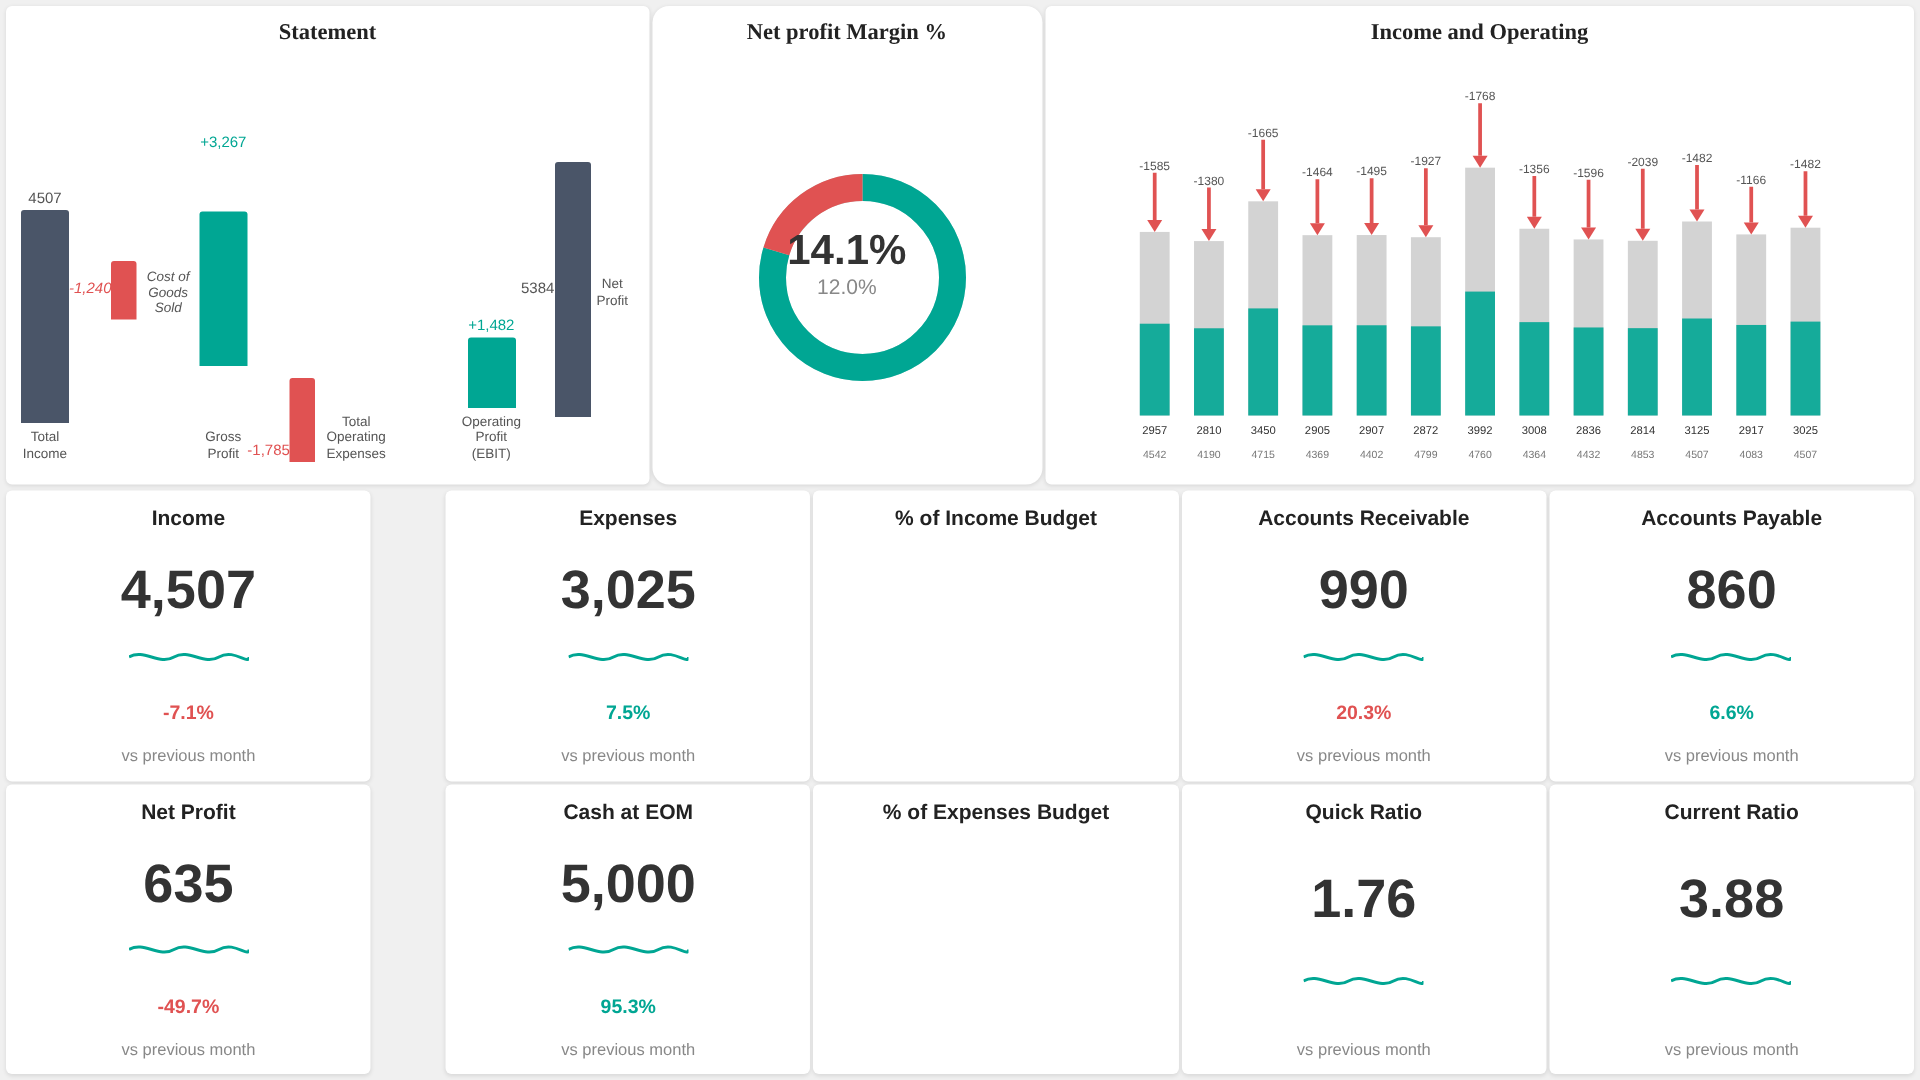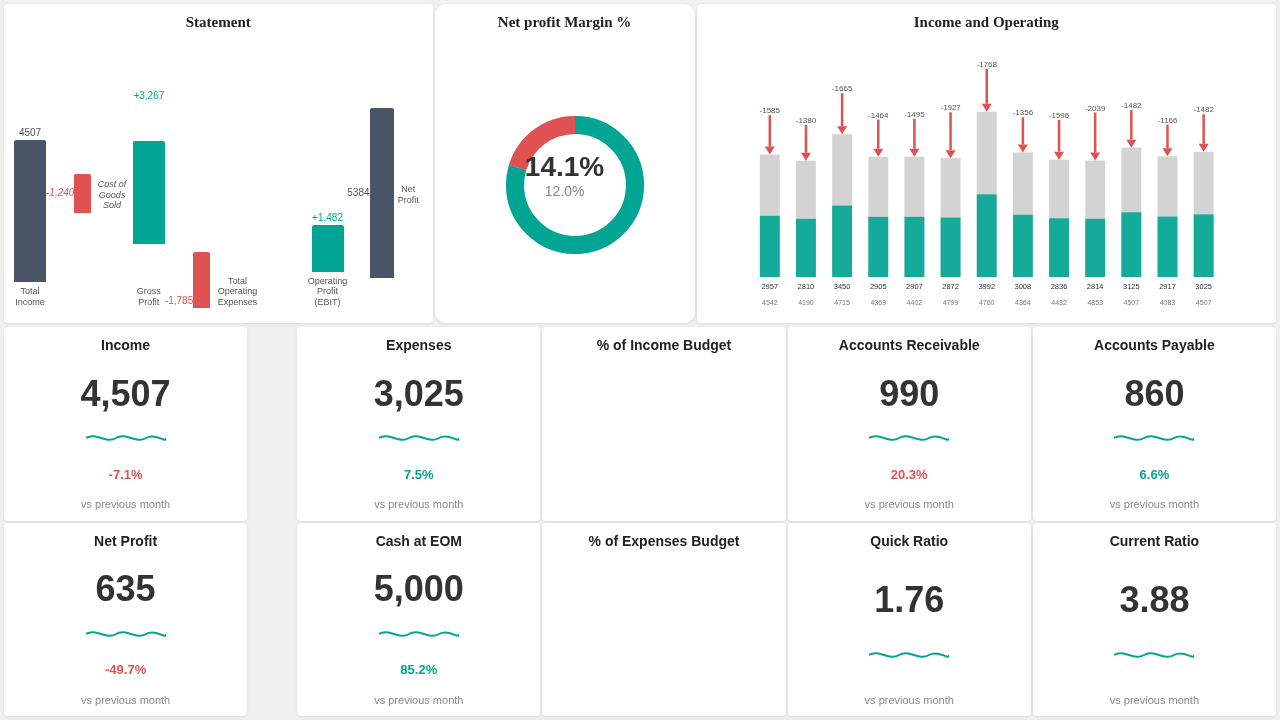--- a/index.html
+++ b/index.html
@@ -341,21 +341,21 @@
           </svg></div>
         <div class="kpi-pct positive">7.5%</div>
         <div class="kpi-vs">vs previous month</div>
       </div>
       <div class="kpi-card">
         <div class="kpi-title">Cash at EOM</div>
         <div class="kpi-value">5,000</div>
         <div><svg width="80" height="16" viewBox="0 0 80 16">
             <path d="M0,8 C10,2 20,14 30,8 C40,2 50,14 60,8 C70,2 80,14 80,8" fill="none" stroke="#00a693" stroke-width="2"></path>
           </svg></div>
-        <div class="kpi-pct positive">85.2%</div>
+        <div class="kpi-pct positive">95.3%</div>
         <div class="kpi-vs">vs previous month</div>
       </div>
     </div>
     <div style="flex: 1 1 0%; display: flex; flex-direction: column; gap: 2px;">
       <div class="kpi-card">
         <div class="kpi-title">% of Income Budget</div>
       </div>
       <div class="kpi-card">
         <div class="kpi-title">% of Expenses Budget</div>
       </div>

